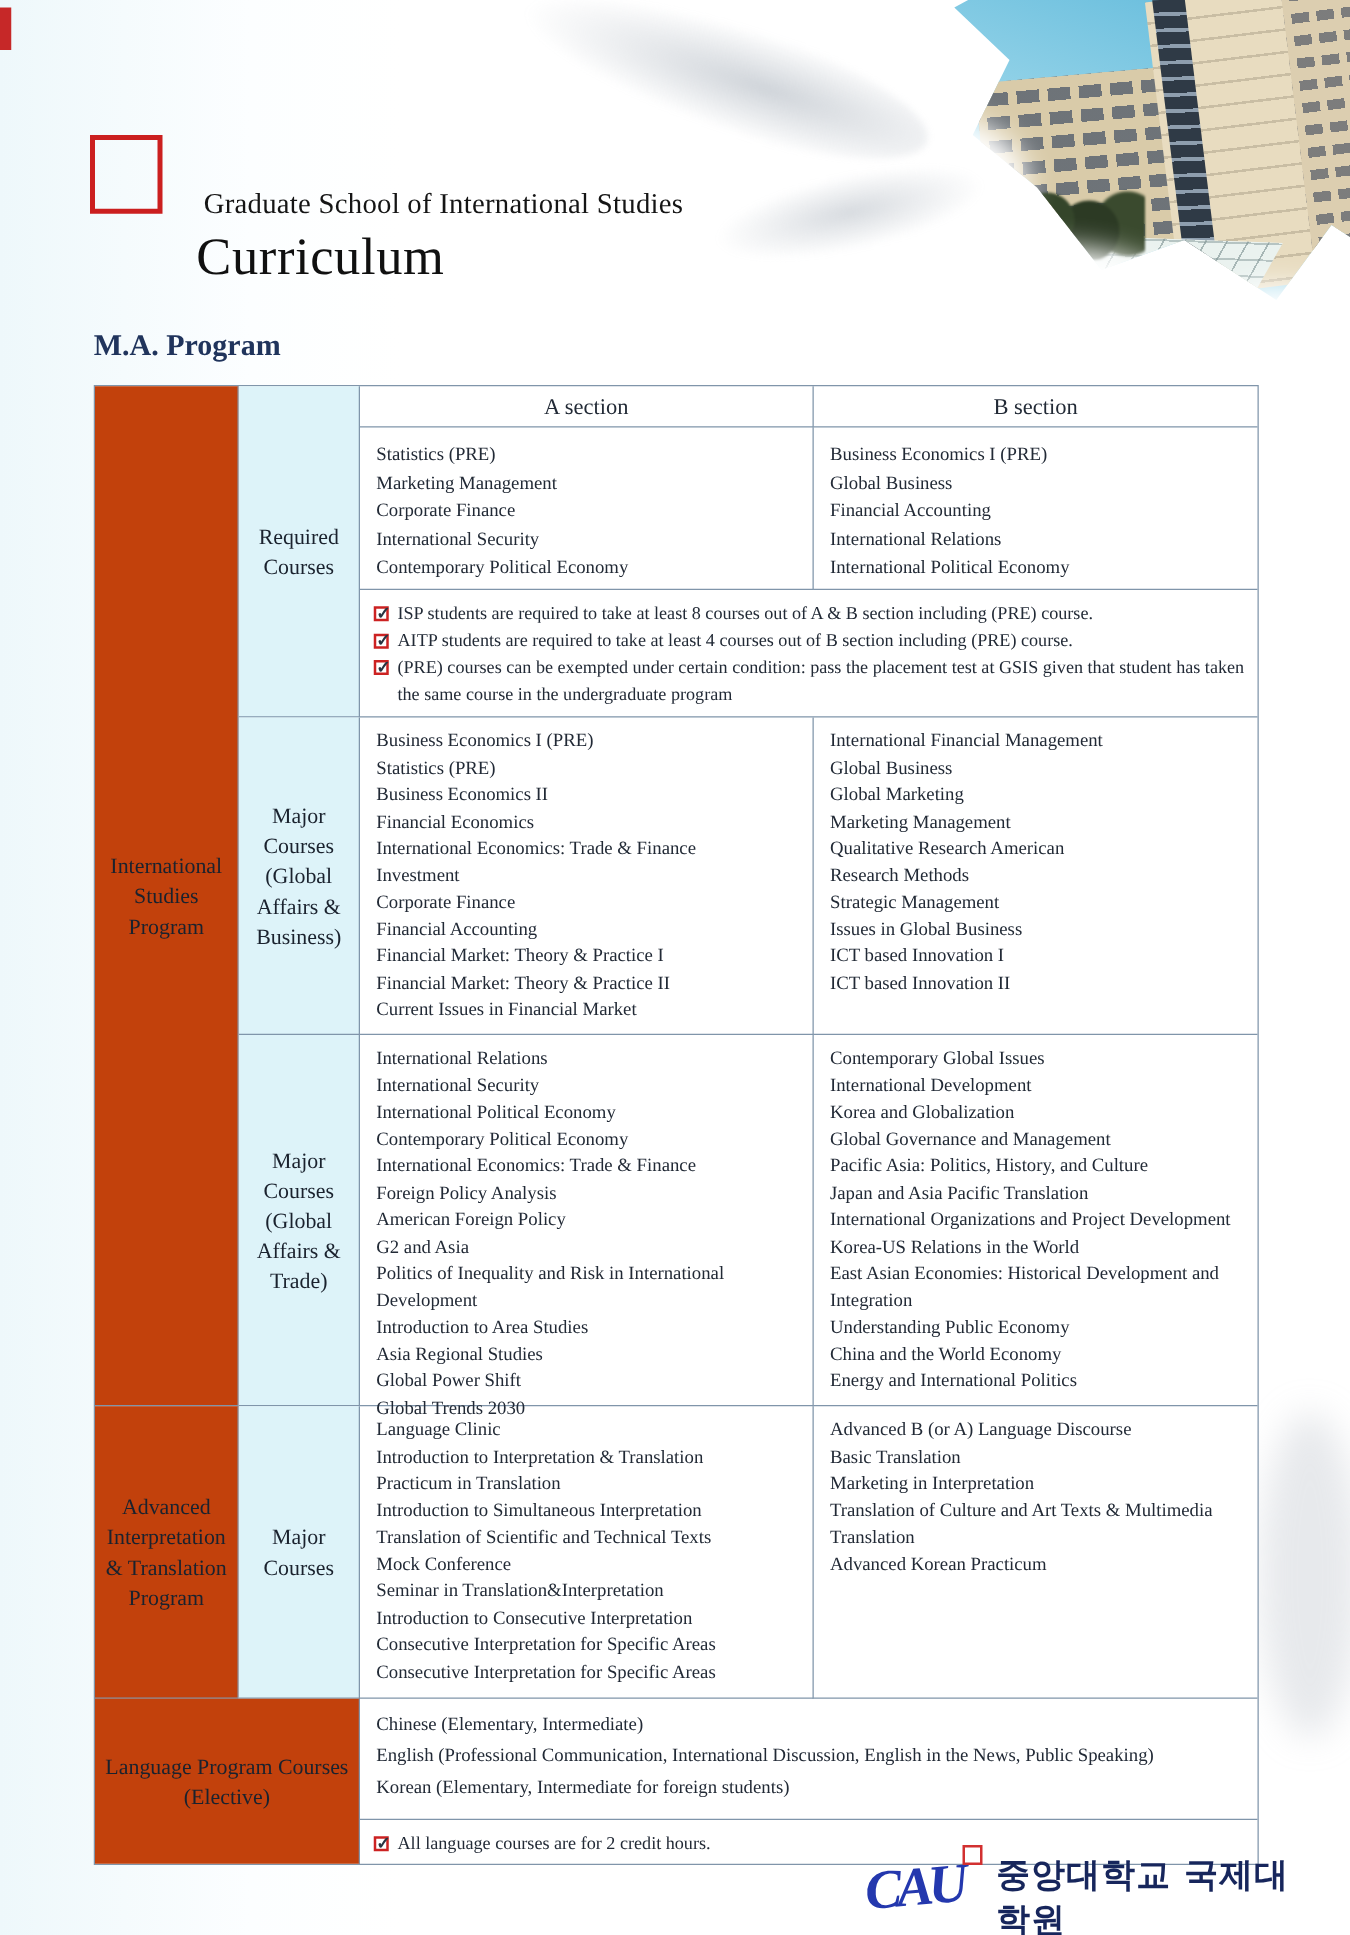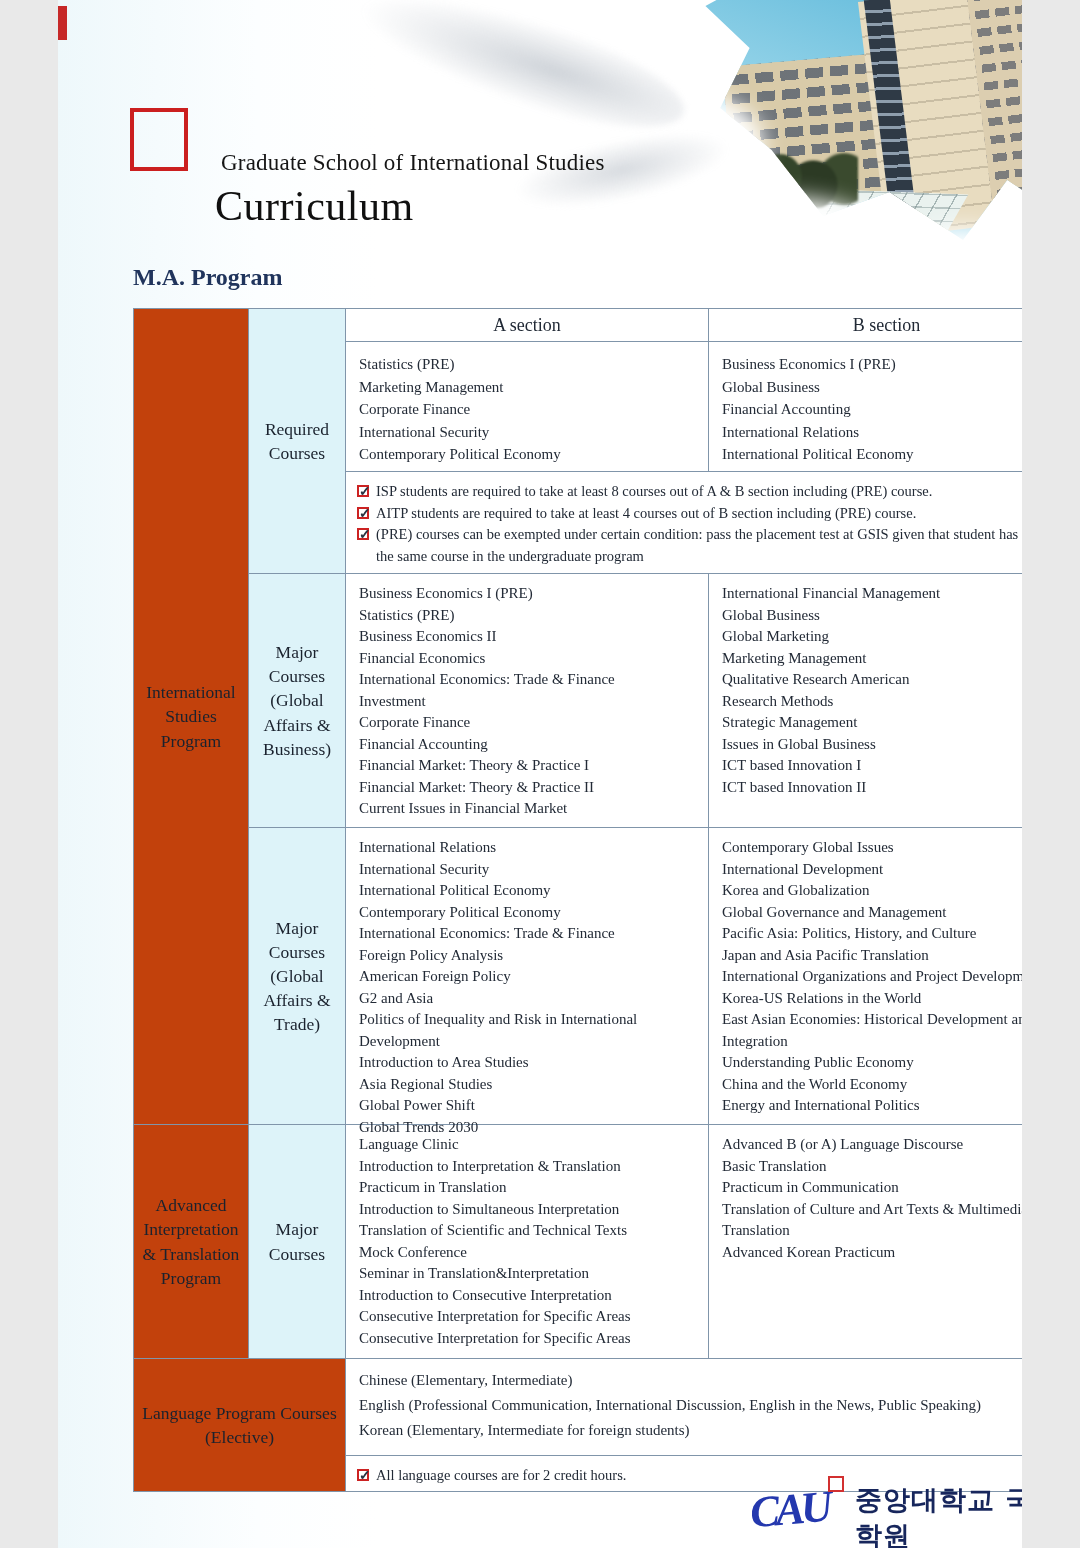--- a/index.html
+++ b/index.html
@@ -1,18 +1,18 @@
 <!DOCTYPE html>
 <html><head>
 <meta charset="utf-8">
 <style>
   * { margin:0; padding:0; box-sizing:border-box; }
   html,body { background:#e9e9e9; }
   .page {
-    position:relative; width:964px; height:1548px; margin:0 auto;
+    position:relative; width:1080px; height:1548px; margin:0 auto;
     background:linear-gradient(90deg,#eef8fb 0%,#fcfeff 200px,#ffffff 320px);
     overflow:hidden;
     font-family:"Liberation Serif","DejaVu Serif",serif;
     color:#1d2430;
   }
 
   
   .art { position:absolute; top:0; right:0; width:430px; height:300px; }
   .photo {
     position:absolute; top:-18px; right:-22px; width:368px; height:300px;
@@ -233,21 +233,21 @@
         <div>Translation of Scientific and Technical Texts</div>
         <div>Mock Conference</div>
         <div>Seminar in Translation&amp;Interpretation</div>
         <div>Introduction to Consecutive Interpretation</div>
         <div>Consecutive Interpretation for Specific Areas</div>
         <div>Consecutive Interpretation for Specific Areas</div>
       </div>
     <div class="cell list no-br" style="grid-area:6/4/7/5">
         <div>Advanced B (or A) Language Discourse</div>
         <div>Basic Translation</div>
-        <div>Practicum in Communication</div>
+        <div>Marketing in Interpretation</div>
         <div>Translation of Culture and Art Texts &amp; Multimedia Translation</div>
         <div>Advanced Korean Practicum</div>
       </div>
 
     <div class="cell lbl cyan1 no-bb" style="grid-area:7/1/9/3">Language Program Courses (Elective)</div>
     <div class="cell list list-lang no-br" style="grid-area:7/3/8/5">
         <div>Chinese (Elementary, Intermediate)</div>
         <div>English (Professional Communication, International Discussion, English in the News, Public Speaking)</div>
         <div>Korean (Elementary, Intermediate for foreign students)</div>
       </div>

